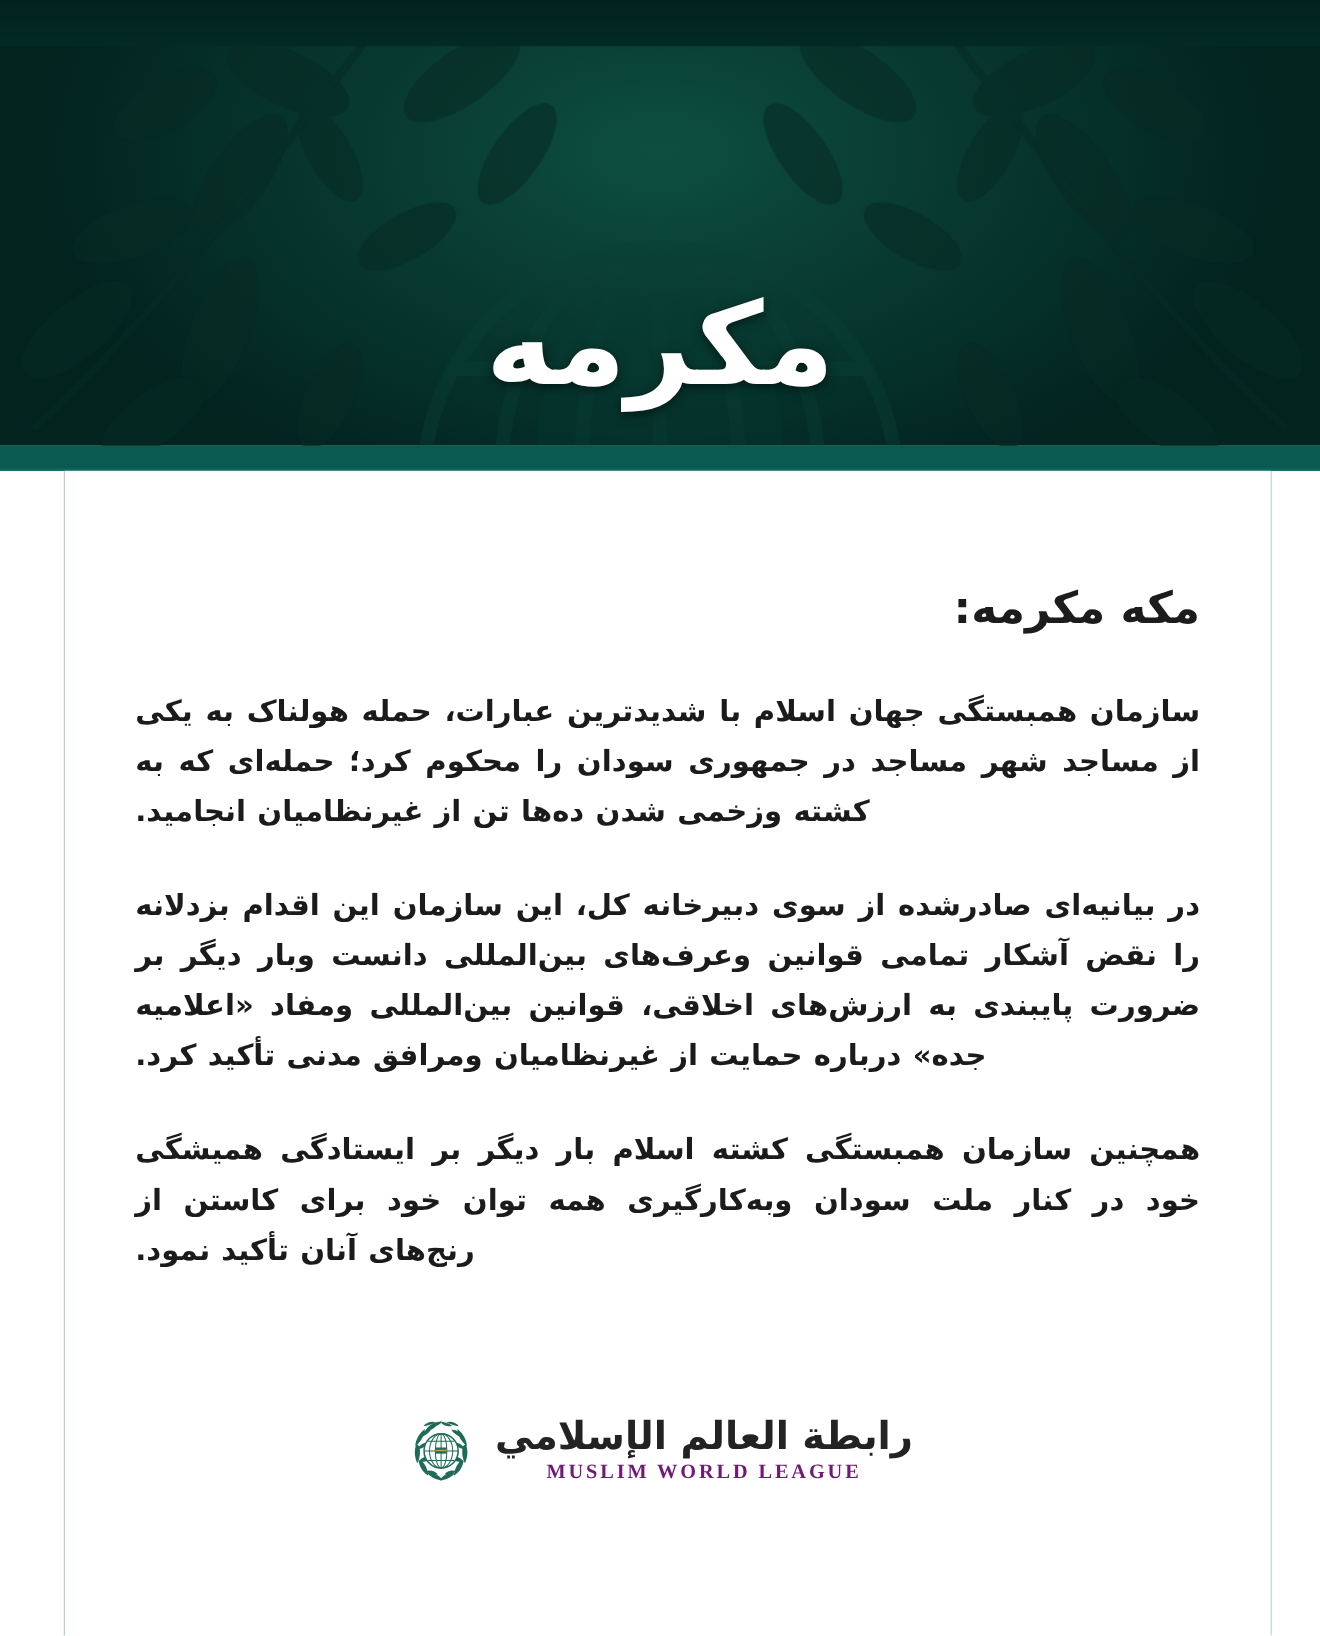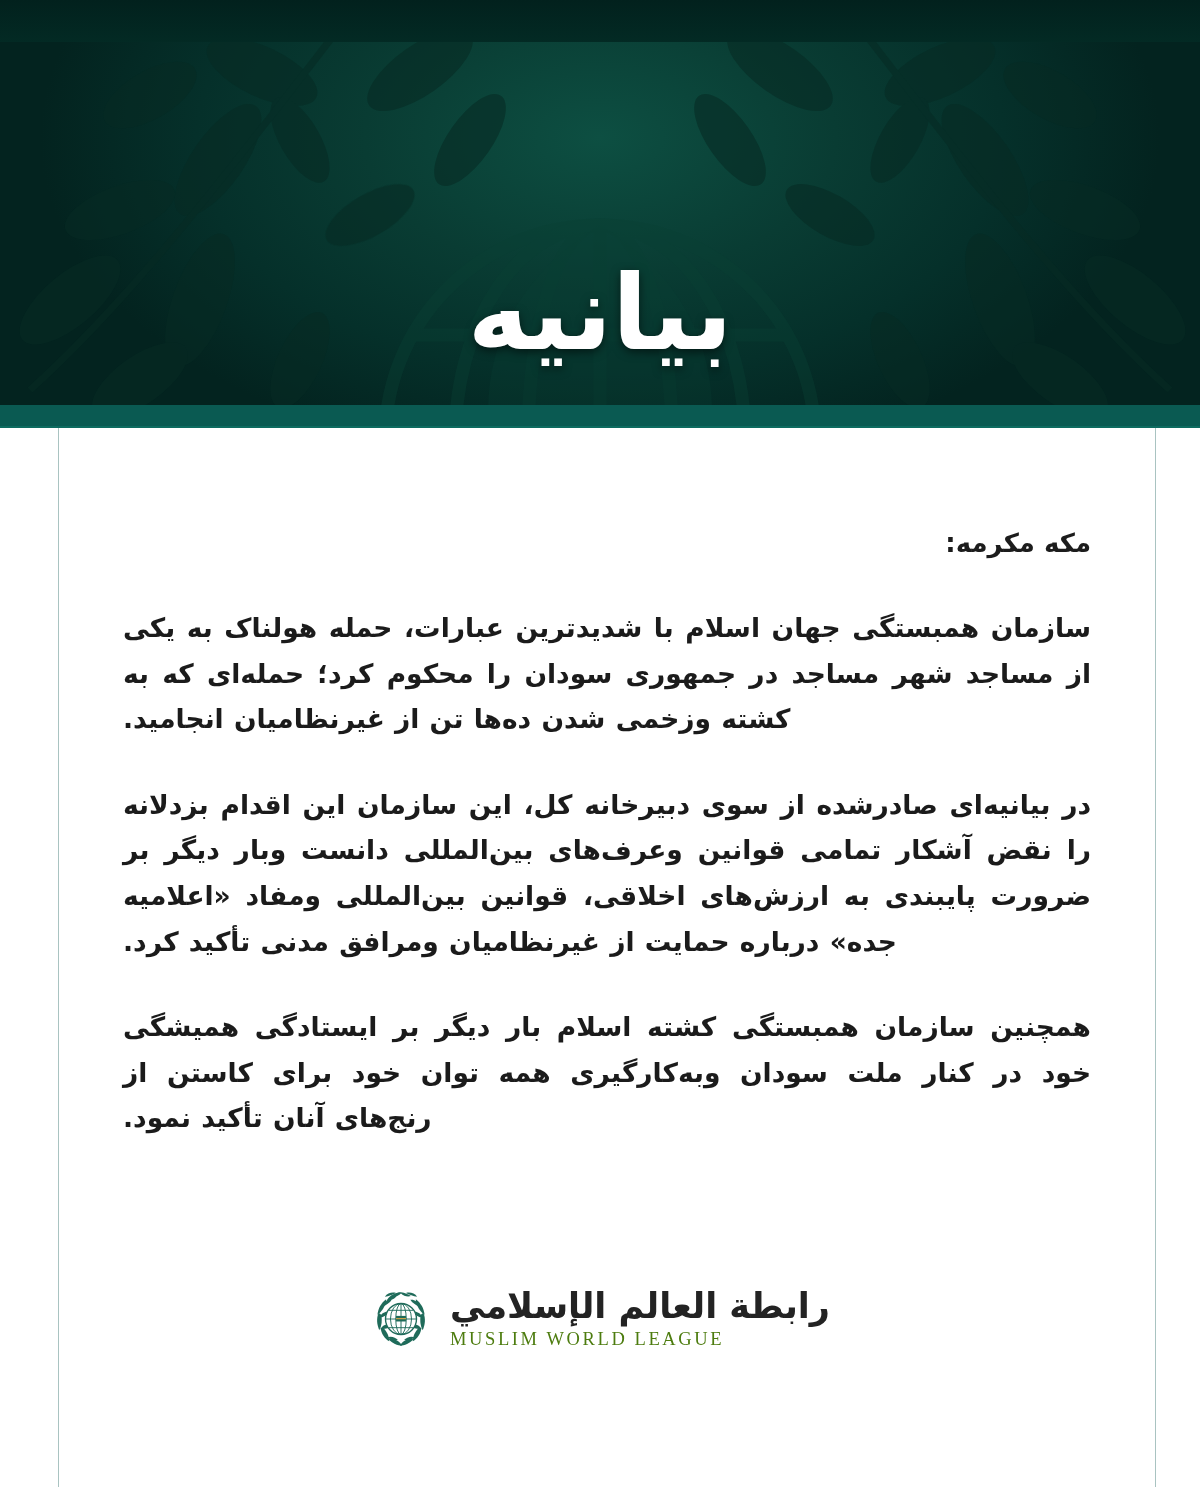--- a/index.html
+++ b/index.html
@@ -95,21 +95,21 @@
     height:1059px;
     background:#fff;
     padding:98px 64px 0 64px;
     z-index:7;
   }
 
   .salutation {
     direction:rtl;
     text-align:right;
     font-family:"DejaVu Sans", sans-serif;
-    font-size:26px;
+    font-size:40px;
     font-weight:700;
     color:#1c1c1c;
     line-height:1.35;
     margin:0 0 44px 0;
   }
 
   .para {
     direction:rtl;
     text-align:justify;
     text-align-last:left;
@@ -130,37 +130,38 @@
     display:flex;
     flex-direction:row;
     align-items:center;
     justify-content:center;
     gap:18px;
     z-index:8;
   }
   .logo-word {
     display:flex;
     flex-direction:column;
+    align-items:center;
     gap:5px;
   }
   .logo-ar {
     font-family:"DejaVu Sans", sans-serif;
     font-size:35px;
     font-weight:700;
     color:#232323;
     direction:rtl;
     line-height:1;
     letter-spacing:-1px;
   }
   .logo-en {
     font-family:"Liberation Serif", serif;
     font-size:18.5px;
-    font-weight:400;
+    font-weight:700;
     letter-spacing:2.6px;
-    color:#4d7c0f;
+    color:#701a75;
     direction:ltr;
   }
   .logo-emblem { width:62px; height:62px; }
   .logo-emblem svg { width:100%; height:100%; display:block; }
 </style>
 </head>
 <body>
 
 <div class="page">
 
@@ -214,21 +215,21 @@
           <ellipse cx="780" cy="70" rx="62" ry="25" transform="rotate(35 780 70)"></ellipse>
           <ellipse cx="730" cy="140" rx="54" ry="22" transform="rotate(55 730 140)"></ellipse>
           <ellipse cx="830" cy="215" rx="50" ry="21" transform="rotate(30 830 215)"></ellipse>
 
           <path d="M30 390 C130 300 230 170 330 40" stroke="#072b24" stroke-width="7" fill="none"></path>
           <path d="M1170 390 C1070 300 970 170 870 40" stroke="#072b24" stroke-width="7" fill="none"></path>
         </g>
       </svg>
     </div>
 
-    <div class="hero-title">بیانیه</div>
+    <div class="hero-title">مکرمه</div>
   </div>
 
   <div class="teal-band"></div>
 
   <div class="rule-left"></div>
   <div class="rule-right"></div>
 
   <div class="content">
 
     <div class="salutation">مکه مکرمه:</div>

